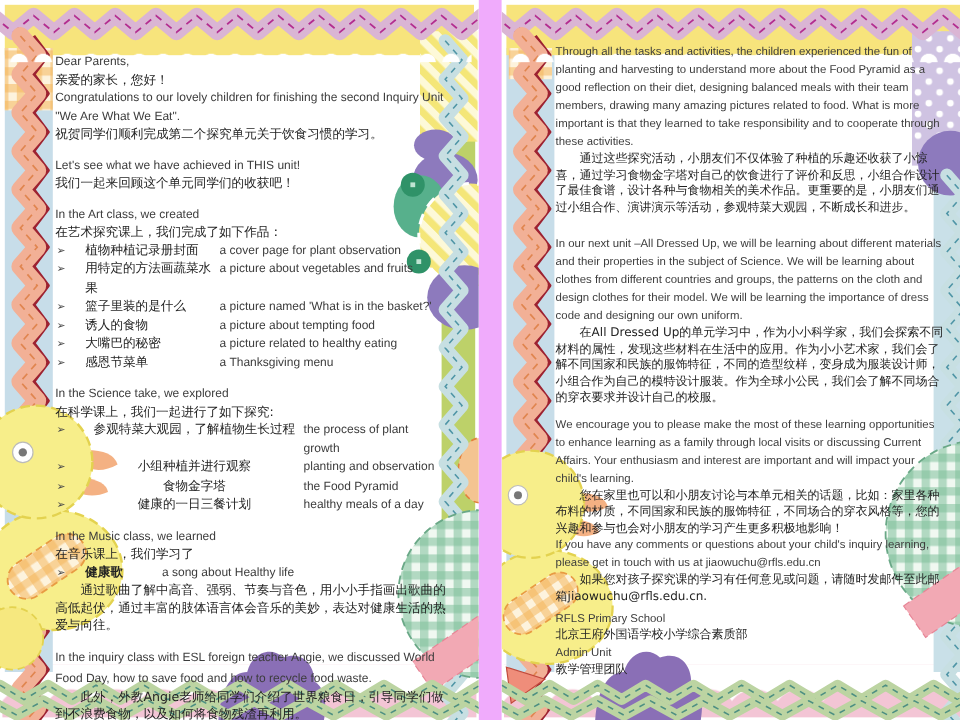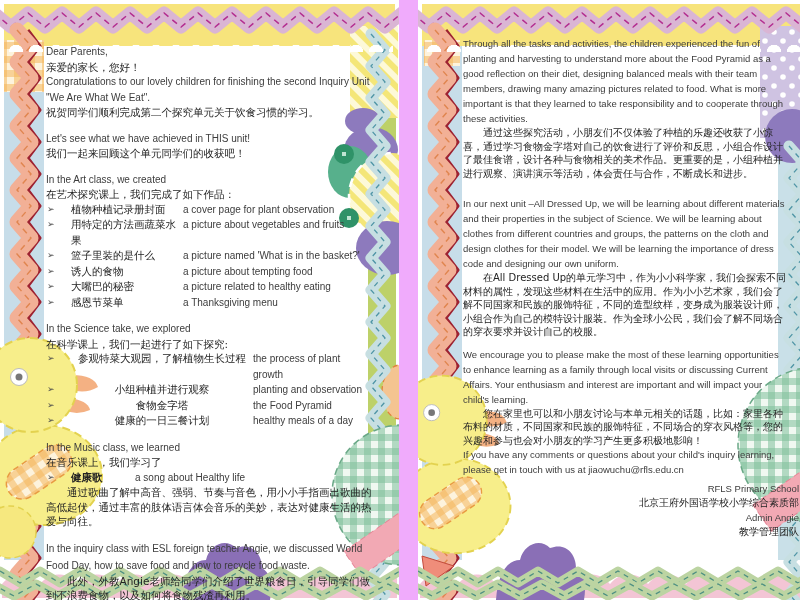--- a/index.html
+++ b/index.html
@@ -28,21 +28,21 @@
   .li{display:flex;align-items:flex-start;}
   .blt{flex:0 0 24px;font-size:9px;line-height:15.5px;color:#4a4a4a;padding-left:1px;}
   .li .zh{line-height:15.5px;}
   .li .en{line-height:15.5px;}
   .art .zh-col{flex:0 0 112px;}
   .sci .zh-col{flex:0 0 182px;text-align:center;}
   .mus .zh-col{flex:0 0 64px;font-weight:bold;}
   .li .en-col{flex:1;}
   .indent{text-indent:2em;}
   .inq{line-height:17px;}
-  .sig{text-align:right;margin-right:-12px;margin-top:4px;}
+  .sig{margin-right:-12px;margin-top:4px;}
   .sig .en{line-height:15px;}
   .sig .zh{line-height:15px;}
   
   .rrP{fill:none;stroke:#dab5d4;stroke-width:13;stroke-linejoin:round;stroke-linecap:round}
   .stP{fill:none;stroke:#b32d90;stroke-width:1.5;stroke-dasharray:6 5}
   .rrS{fill:none;stroke:#f2b096;stroke-width:15;stroke-linejoin:round;stroke-linecap:round}
   .stS{fill:none;stroke:#e0854f;stroke-width:1.4;stroke-dasharray:6 5}
   .lnR{fill:none;stroke:#9d2231;stroke-width:3;stroke-linejoin:round}
   .rrT{fill:none;stroke:#c7dfe2;stroke-width:11;stroke-linejoin:round;stroke-linecap:round}
   .stT{fill:none;stroke:#4f95a6;stroke-width:1.3;stroke-dasharray:5 5}
@@ -281,31 +281,32 @@
         <polyline class="stG" points="0,571 20,583 40,571 60,583 80,571 100,583 120,571 140,583 160,571 180,583 200,571 220,583 240,571 260,583 280,571 300,583 320,571 340,583 360,571 380,583 400,571 420,583"></polyline>
         <polyline class="rrG" points="-8,584 14,596 36,584 58,596 80,584 102,596 124,584 146,596 168,584 190,596 212,584 234,596 256,584 278,596 300,584 322,596 344,584 366,596 388,584 410,596"></polyline>
         <polyline class="stG" points="-8,584 14,596 36,584 58,596 80,584 102,596 124,584 146,596 168,584 190,596 212,584 234,596 256,584 278,596 300,584 322,596 344,584 366,596 388,584 410,596"></polyline>
       </g>
     </svg>
 
     <div class="scallops-top"></div>
 
     <div class="content">
       <p class="en">Through all the tasks and activities, the children experienced the fun of planting and harvesting to understand more about the Food Pyramid as a good reflection on their diet, designing balanced meals with their team members, drawing many amazing pictures related to food. What is more important is that they learned to take responsibility and to cooperate through these activities.</p>
-      <p class="zh indent">通过这些探究活动，小朋友们不仅体验了种植的乐趣还收获了小惊喜，通过学习食物金字塔对自己的饮食进行了评价和反思，小组合作设计了最佳食谱，设计各种与食物相关的美术作品。更重要的是，小组种植并进行观察、演讲演示等活动，体会责任与合作，不断成长和进步。</p>
+      <p class="zh indent">通过这些探究活动，小朋友们不仅体验了种植的乐趣还收获了小惊喜，通过学习食物金字塔对自己的饮食进行了评价和反思，小组合作设计了最佳食谱，设计各种与食物相关的美术作品。更重要的是，小朋友们通过小组合作、演讲演示等活动，参观特菜大观园，不断成长和进步。</p>
       <div class="gap"></div>
       <div class="gap"></div>
       <p class="en">In our next unit –All Dressed Up, we will be learning about different materials and their properties in the subject of Science. We will be learning about clothes from different countries and groups, the patterns on the cloth and design clothes for their model. We will be learning the importance of dress code and designing our own uniform.</p>
       <p class="zh indent">在All Dressed Up的单元学习中，作为小小科学家，我们会探索不同材料的属性，发现这些材料在生活中的应用。作为小小艺术家，我们会了解不同国家和民族的服饰特征，不同的造型纹样，变身成为服装设计师，小组合作为自己的模特设计服装。作为全球小公民，我们会了解不同场合的穿衣要求并设计自己的校服。</p>
       <div class="gap"></div>
       <p class="en">We encourage you to please make the most of these learning opportunities to enhance learning as a family through local visits or discussing Current Affairs. Your enthusiasm and interest are important and will impact your child's learning.</p>
       <p class="zh indent">您在家里也可以和小朋友讨论与本单元相关的话题，比如：家里各种布料的材质，不同国家和民族的服饰特征，不同场合的穿衣风格等，您的兴趣和参与也会对小朋友的学习产生更多积极地影响！</p>
       <p class="en">If you have any comments or questions about your child's inquiry learning, please get in touch with us at jiaowuchu@rfls.edu.cn</p>
+      <p class="zh indent">如果您对孩子探究课的学习有任何意见或问题，请随时发邮件至此邮箱jiaowuchu@rfls.edu.cn.</p>
       <div class="sig">
         <p class="en">RFLS Primary School</p>
         <p class="zh">北京王府外国语学校小学综合素质部</p>
-        <p class="en">Admin Angie</p>
+        <p class="en">Admin Unit</p>
         <p class="zh">教学管理团队</p>
       </div>
     </div>
   </div>
 
 </div>
 
 </body></html>

